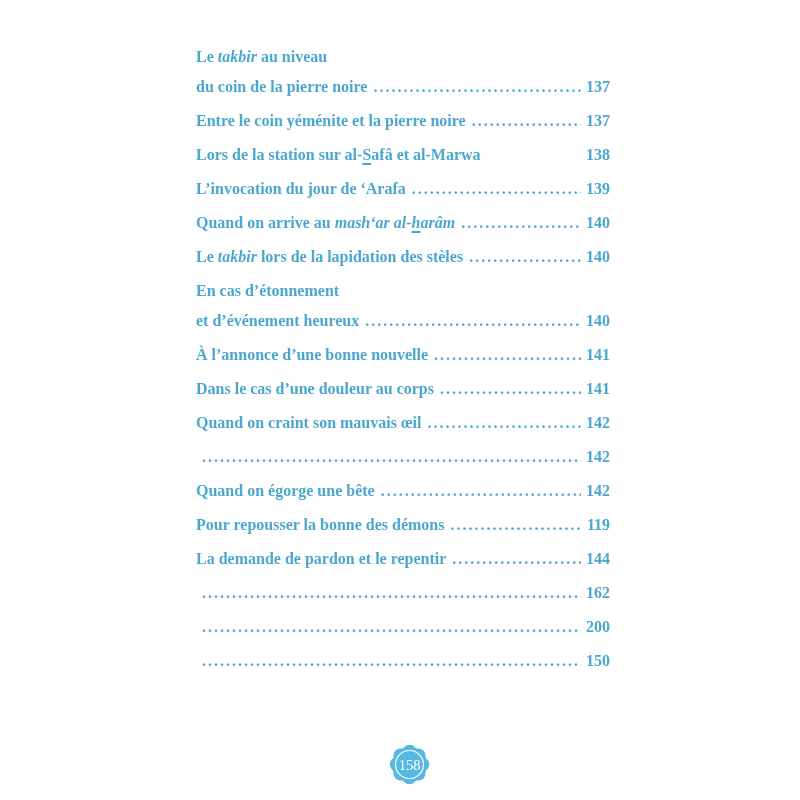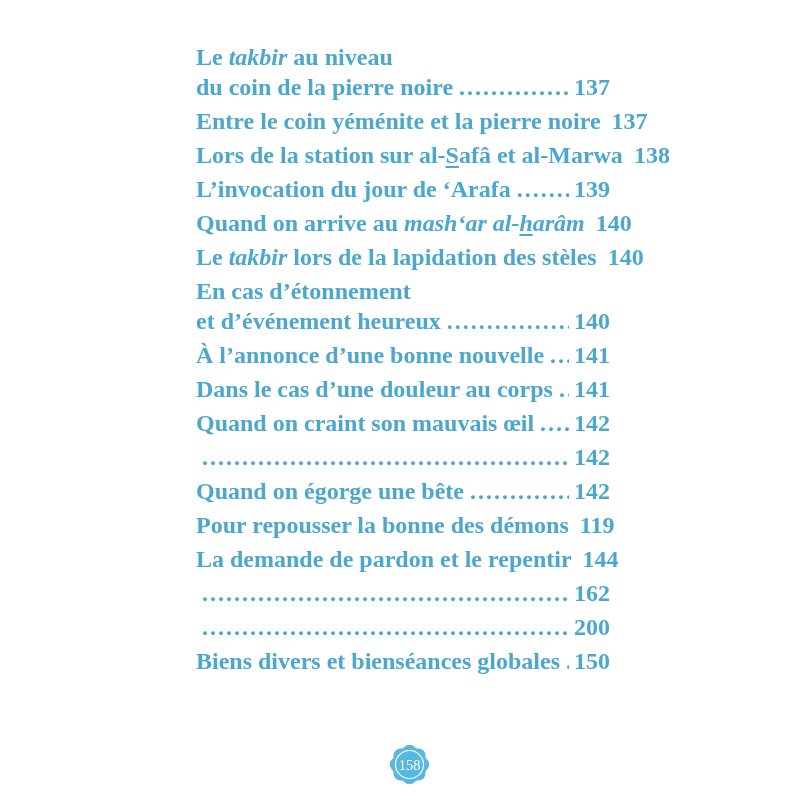--- a/index.html
+++ b/index.html
@@ -15,21 +15,21 @@
     overflow: hidden;
     font-family: "Liberation Serif", "DejaVu Serif", serif;
   }
   .toc {
     position: absolute;
     left: 196px;
     top: 42px;
     width: 414px;
     color: #4ca7ce;
     font-weight: bold;
-    font-size: 24px;
+    font-size: 16px;
   }
   .entry { margin-bottom: 4px; }
   .line { line-height: 30px; }
   .line.last {
     display: flex;
     align-items: baseline;
   }
   .title { white-space: nowrap; }
   .leader {
     flex: 1 1 auto;
@@ -176,21 +176,20 @@
         </div>
       </div>
       <div class="entry">
         <div class="line last">
           <span class="leader">..........................................................................................</span>
           <span class="pagenum">200</span>
         </div>
       </div>
       <div class="entry">
         <div class="line last">
-          <span class="title"><span>Biens divers et bienséances globales</span></span>
           <span class="leader">..........................................................................................</span>
           <span class="pagenum">150</span>
         </div>
       </div>
     </main>
 
   <div class="badge">
     <svg width="45" height="45" viewBox="0 0 45 45">
       <rect x="6.5" y="6.5" width="32" height="32" rx="7" fill="#57b8e1"></rect>
       <rect x="6.5" y="6.5" width="32" height="32" rx="7" transform="rotate(45 22.5 22.5)" fill="#57b8e1"></rect>

